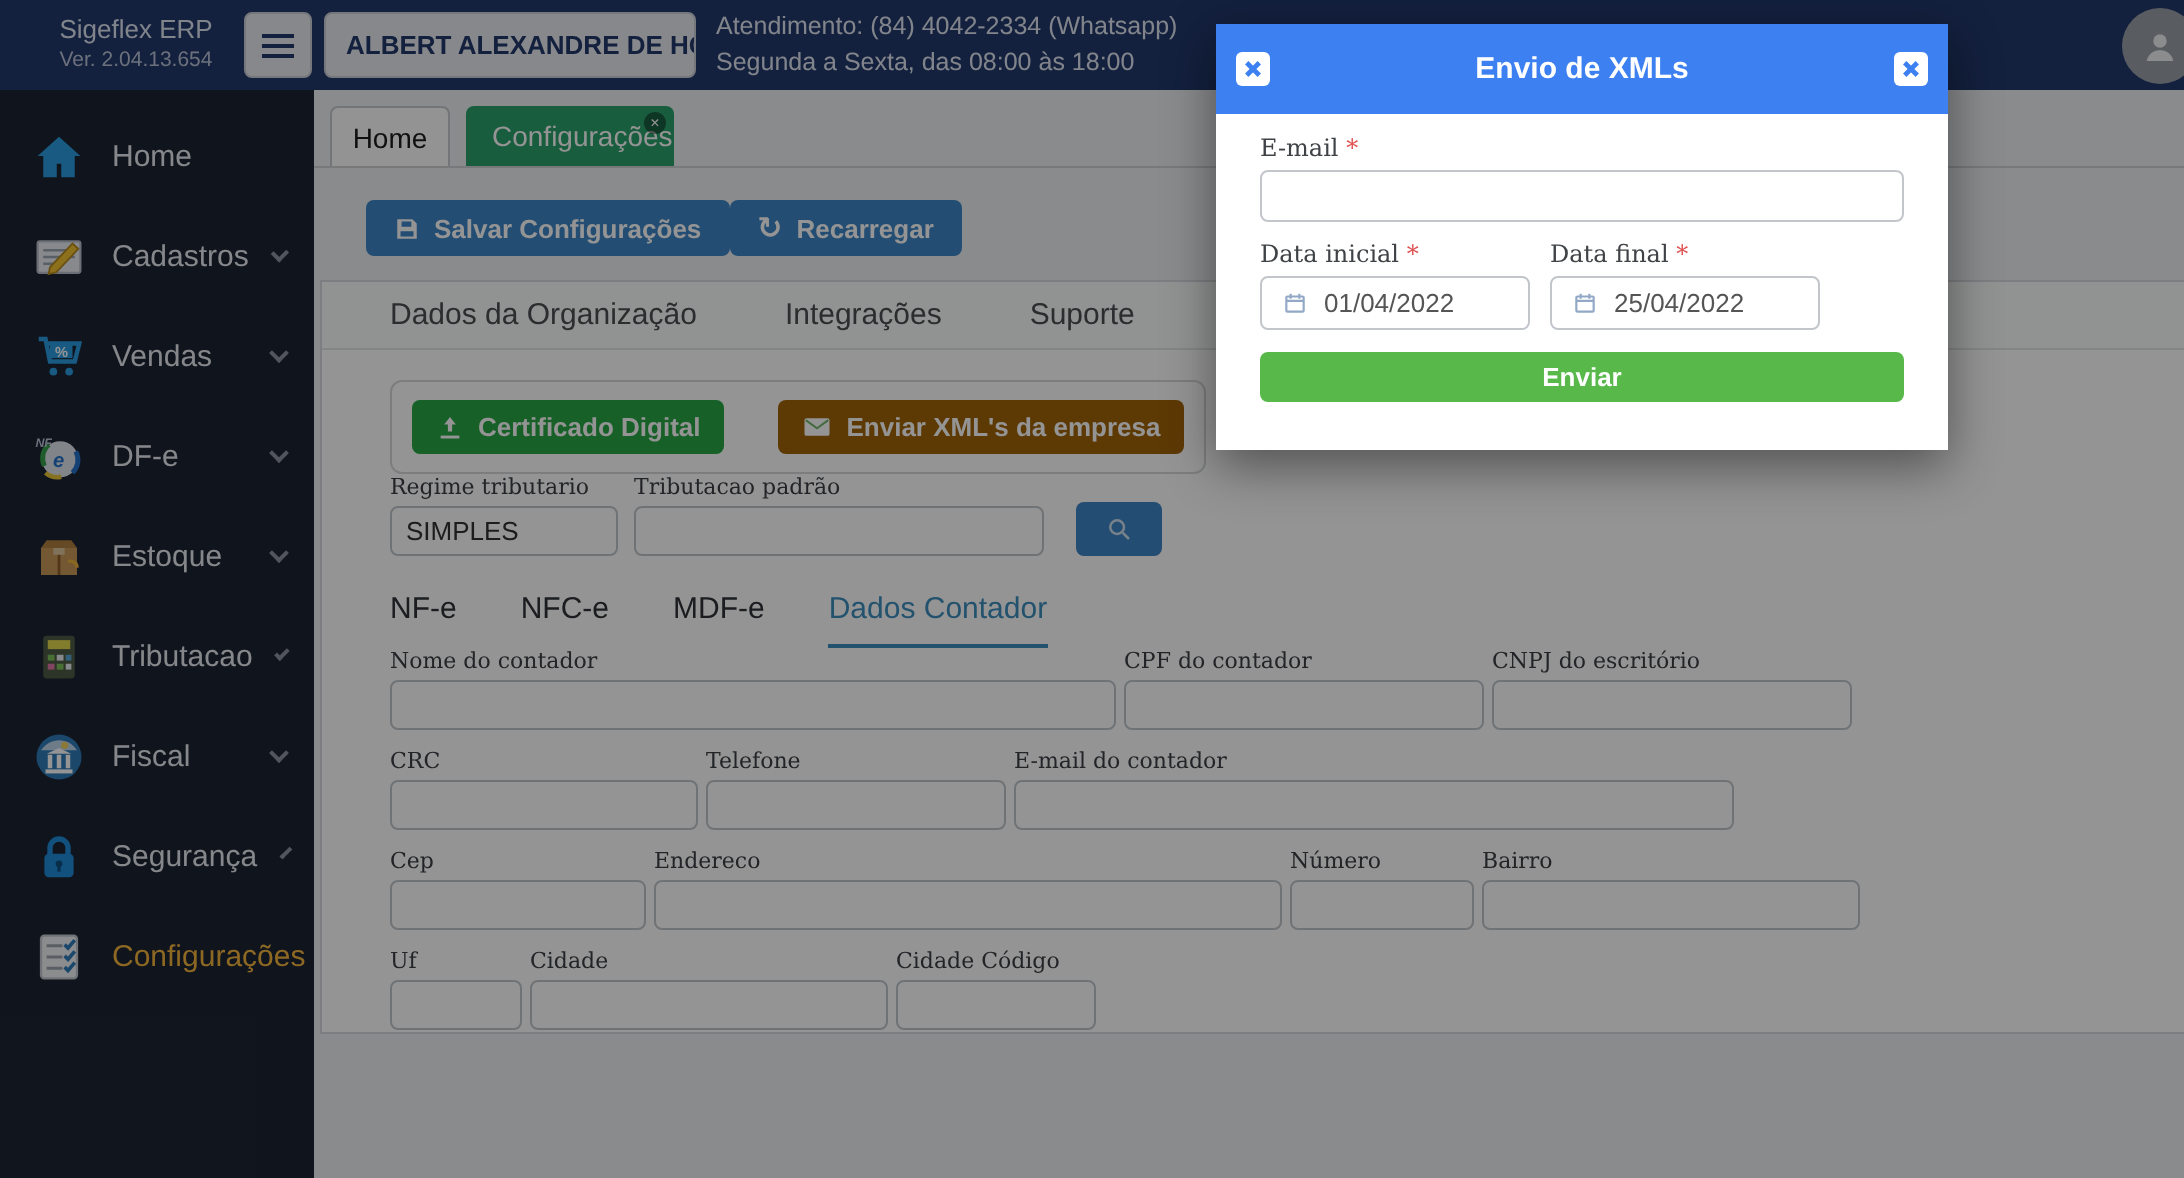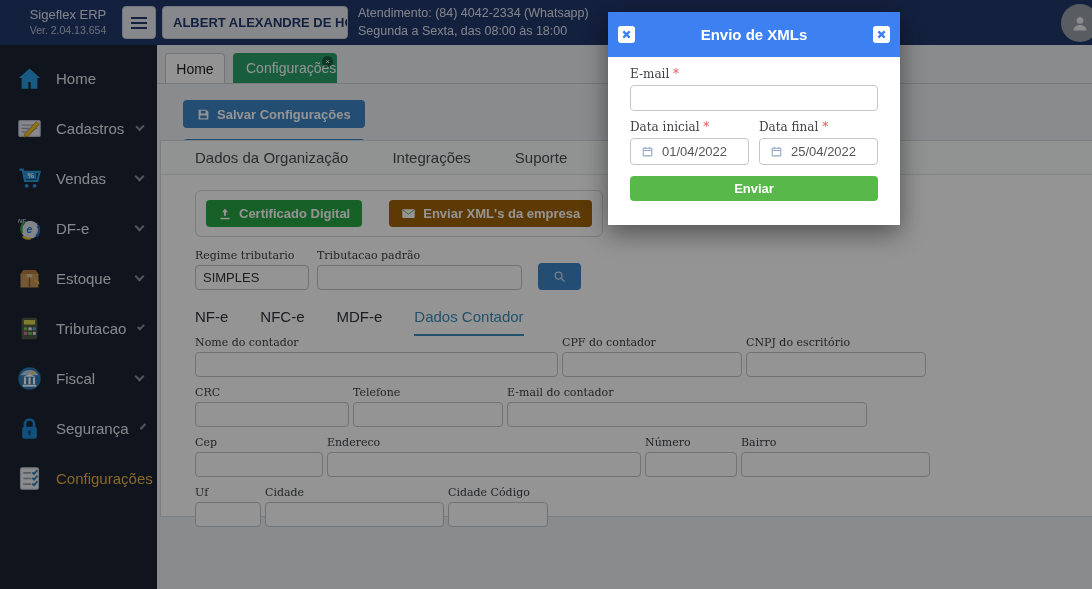--- a/index.html
+++ b/index.html
@@ -39,21 +39,21 @@
   .main { position:absolute; left:157px; top:45px; right:0; bottom:0; }
   .tabstrip { position:absolute; left:0; top:0; right:0; height:39px; border-bottom:1px solid #cdd0d5; }
   .toptab { position:absolute; bottom:0; height:30px; display:flex; align-items:center;
     border-radius:4px 4px 0 0; font-size:14px; cursor:pointer; }
   .toptab.home { left:8px; width:60px; background:#fdfdfd; border:1px solid #c6cacf; border-bottom:none;
     color:#1c1c1c; justify-content:center; }
   .toptab.config { left:76px; width:104px; background:#28a06b; color:#fff; padding-left:13px; }
   .tab-close { position:absolute; top:3px; right:4px; width:11px; height:11px; border-radius:50%;
     background:rgba(0,0,0,.42); color:#fff; font-size:8px; line-height:11px; text-align:center; cursor:pointer; }
 
-  .toolbar { position:absolute; left:26px; top:55px; display:flex; gap:11px;flex-direction:column; }
+  .toolbar { position:absolute; left:26px; top:55px; display:flex; gap:0; }
   .pbtn { height:28px; background:#3d85c6; border:none; border-radius:4px; color:#fff; font-size:13px;
     font-weight:600; display:inline-flex; align-items:center; gap:7px; padding:0 14px; cursor:pointer;
     font-family:"Liberation Sans", sans-serif; }
   .refresh-glyph { font-family:"DejaVu Sans", sans-serif; font-size:15px; line-height:1; }
 
   .card { position:absolute; left:3px; top:95px; right:0; bottom:72px; background:#fff;
     border:1px solid #d7dade; border-right:none; }
   .card-tabs { height:34px; background:#fafbfc; border-bottom:1px solid #e4e6e9; display:flex;
     align-items:center; padding-left:34px; gap:44px; font-size:15px; color:#4b4e52; }
   .card-tabs span { cursor:pointer; white-space:nowrap; }
@@ -63,37 +63,37 @@
   .gbtn { height:27px; border:none; border-radius:4px; color:#fff; font-size:13px; font-weight:600;
     display:inline-flex; align-items:center; gap:7px; padding:0 12px; cursor:pointer;
     font-family:"Liberation Sans", sans-serif; }
   .gbtn.cert { background:#28a745; }
   .gbtn.xml { background:#a16207; }
 
   .flabel { font-family:"DejaVu Serif", serif; font-size:11px; color:#3c3f44; margin-bottom:3px; display:block; }
   .inp { height:25px; border:1px solid #c2c6cb; border-radius:4px; background:#fff; width:100%;
     padding:0 7px; font-size:13px; color:#333; font-family:"Liberation Sans", sans-serif; }
 
-  .fieldrow { margin-top:12px; display:flex; gap:8px; align-items:flex-end; }
+  .fieldrow { display:flex; gap:8px; align-items:flex-end; }
   .f-regime { width:114px; }
   .f-trib { width:205px; }
   .searchbtn { width:43px; height:27px; background:#3d85c6; border:none; border-radius:4px;
     display:flex; align-items:center; justify-content:center; cursor:pointer; margin-left:8px; }
 
   .subtabs { margin-top:18px; display:flex; gap:32px; font-size:15px; color:#2f3237; }
   .subtab { padding-bottom:9px; cursor:pointer; }
   .subtab.active { color:#3c8dbc; border-bottom:2px solid #3c8dbc; }
 
   .form { }
   .frow { display:flex; gap:4px; margin-bottom:9px; }
   .fcol { display:flex; flex-direction:column; }
 
   
   .backdrop { position:absolute; inset:0; background:rgba(0,0,0,.42); z-index:40; }
-  .modal { position:absolute; left:608px; top:12px; width:292px; z-index:50; background:#fff;
+  .modal { position:absolute; left:608px; top:12px; width:366px; z-index:50; background:#fff;
     box-shadow:0 8px 24px rgba(0,0,0,.45); }
   .modal-header { height:45px; background:#3d80f1; position:relative; display:flex; align-items:center;
     justify-content:center; color:#fff; font-weight:700; font-size:15px; }
   .mclose { position:absolute; top:14px; width:17px; height:17px; background:#fff; border:none;
     border-radius:3px; display:flex; align-items:center; justify-content:center; cursor:pointer; }
   .mclose.left { left:10px; } .mclose.right { right:10px; }
   .modal-body { padding:10px 22px 24px; }
   .mlabel { font-family:"DejaVu Serif", serif; font-size:12px; color:#3f4246; }
   .req { color:#e05252; }
   .m-email-input { margin-top:4px; height:26px; }

